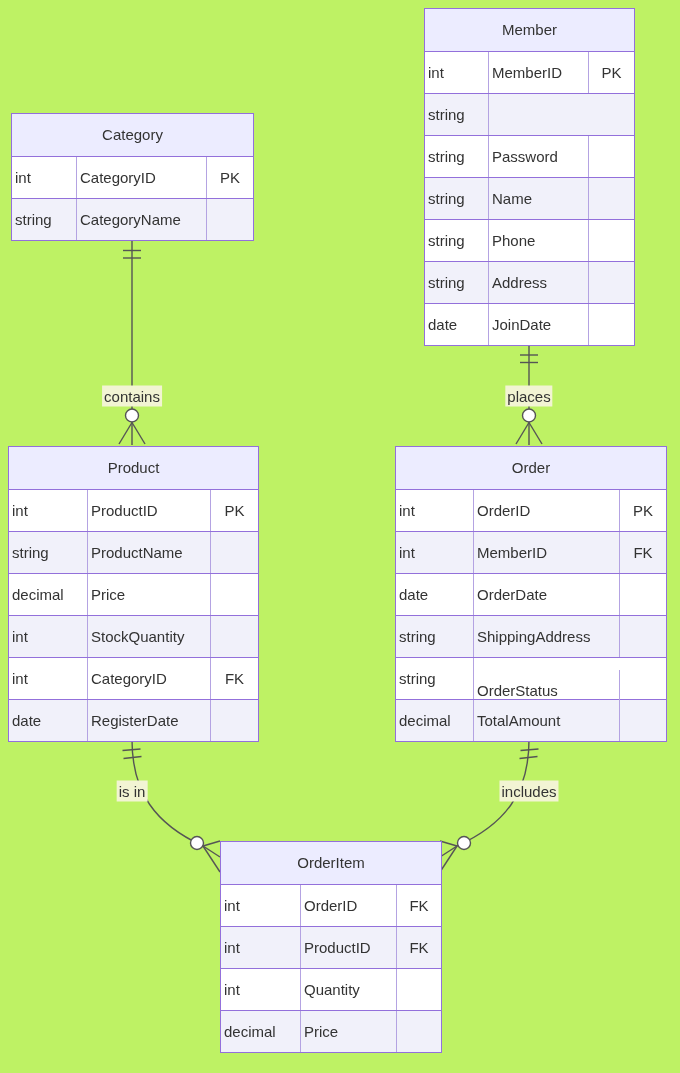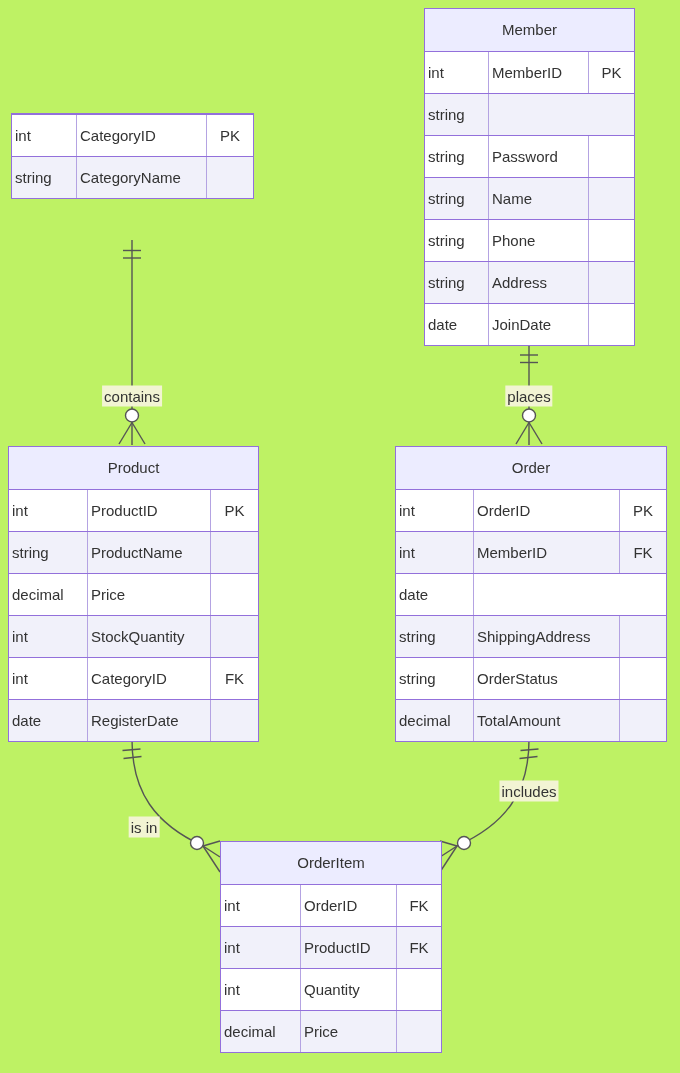--- a/index.html
+++ b/index.html
@@ -168,20 +168,21 @@
         <div class="cell name" style="width: 100px;">Address</div>
         <div class="cell key"></div>
       </div>
       <div class="entity-row odd">
         <div class="cell type" style="width: 64px;">date</div>
         <div class="cell name" style="width: 100px;">JoinDate</div>
         <div class="cell key"></div>
       </div>
     </div>
     <div class="entity" style="left: 11px; top: 113px; width: 243px;">
+      <div class="entity-header">Category</div>
       <div class="entity-row odd">
         <div class="cell type" style="width: 65px;">int</div>
         <div class="cell name" style="width: 130px;">CategoryID</div>
         <div class="cell key">PK</div>
       </div>
       <div class="entity-row even">
         <div class="cell type" style="width: 65px;">string</div>
         <div class="cell name" style="width: 130px;">CategoryName</div>
         <div class="cell key"></div>
       </div>
@@ -226,30 +227,31 @@
         <div class="cell name" style="width: 146px;">OrderID</div>
         <div class="cell key">PK</div>
       </div>
       <div class="entity-row even">
         <div class="cell type" style="width: 78px;">int</div>
         <div class="cell name" style="width: 146px;">MemberID</div>
         <div class="cell key">FK</div>
       </div>
       <div class="entity-row odd">
         <div class="cell type" style="width: 78px;">date</div>
+        <div class="cell name" style="width: 146px;">OrderDate</div>
         <div class="cell key"></div>
       </div>
       <div class="entity-row even">
         <div class="cell type" style="width: 78px;">string</div>
         <div class="cell name" style="width: 146px;">ShippingAddress</div>
         <div class="cell key"></div>
       </div>
       <div class="entity-row odd">
         <div class="cell type" style="width: 78px;">string</div>
-        <div class="cell name" style="width: 146px;">OrderStatus</div>
+        <div class="cell name" style="width: 146px; margin-top: 12px;">OrderStatus</div>
         <div class="cell key"></div>
       </div>
       <div class="entity-row even">
         <div class="cell type" style="width: 78px;">decimal</div>
         <div class="cell name" style="width: 146px;">TotalAmount</div>
         <div class="cell key"></div>
       </div>
     </div>
     <div class="entity" style="left: 220px; top: 841px; width: 222px;">
       <div class="entity-header">OrderItem</div>
@@ -269,15 +271,15 @@
         <div class="cell key"></div>
       </div>
       <div class="entity-row even">
         <div class="cell type" style="width: 80px;">decimal</div>
         <div class="cell name" style="width: 96px;">Price</div>
         <div class="cell key"></div>
       </div>
     </div>
     <div class="rel-label" style="left: 132px; top: 396px;">contains</div>
     <div class="rel-label" style="left: 529px; top: 396px;">places</div>
-    <div class="rel-label" style="left: 144px; top: 791px; margin-top: 36px;">is in</div>
+    <div class="rel-label" style="left: 132px; top: 791px;">is in</div>
     <div class="rel-label" style="left: 529px; top: 791px;">includes</div>
   </div>
 
 </body></html>

